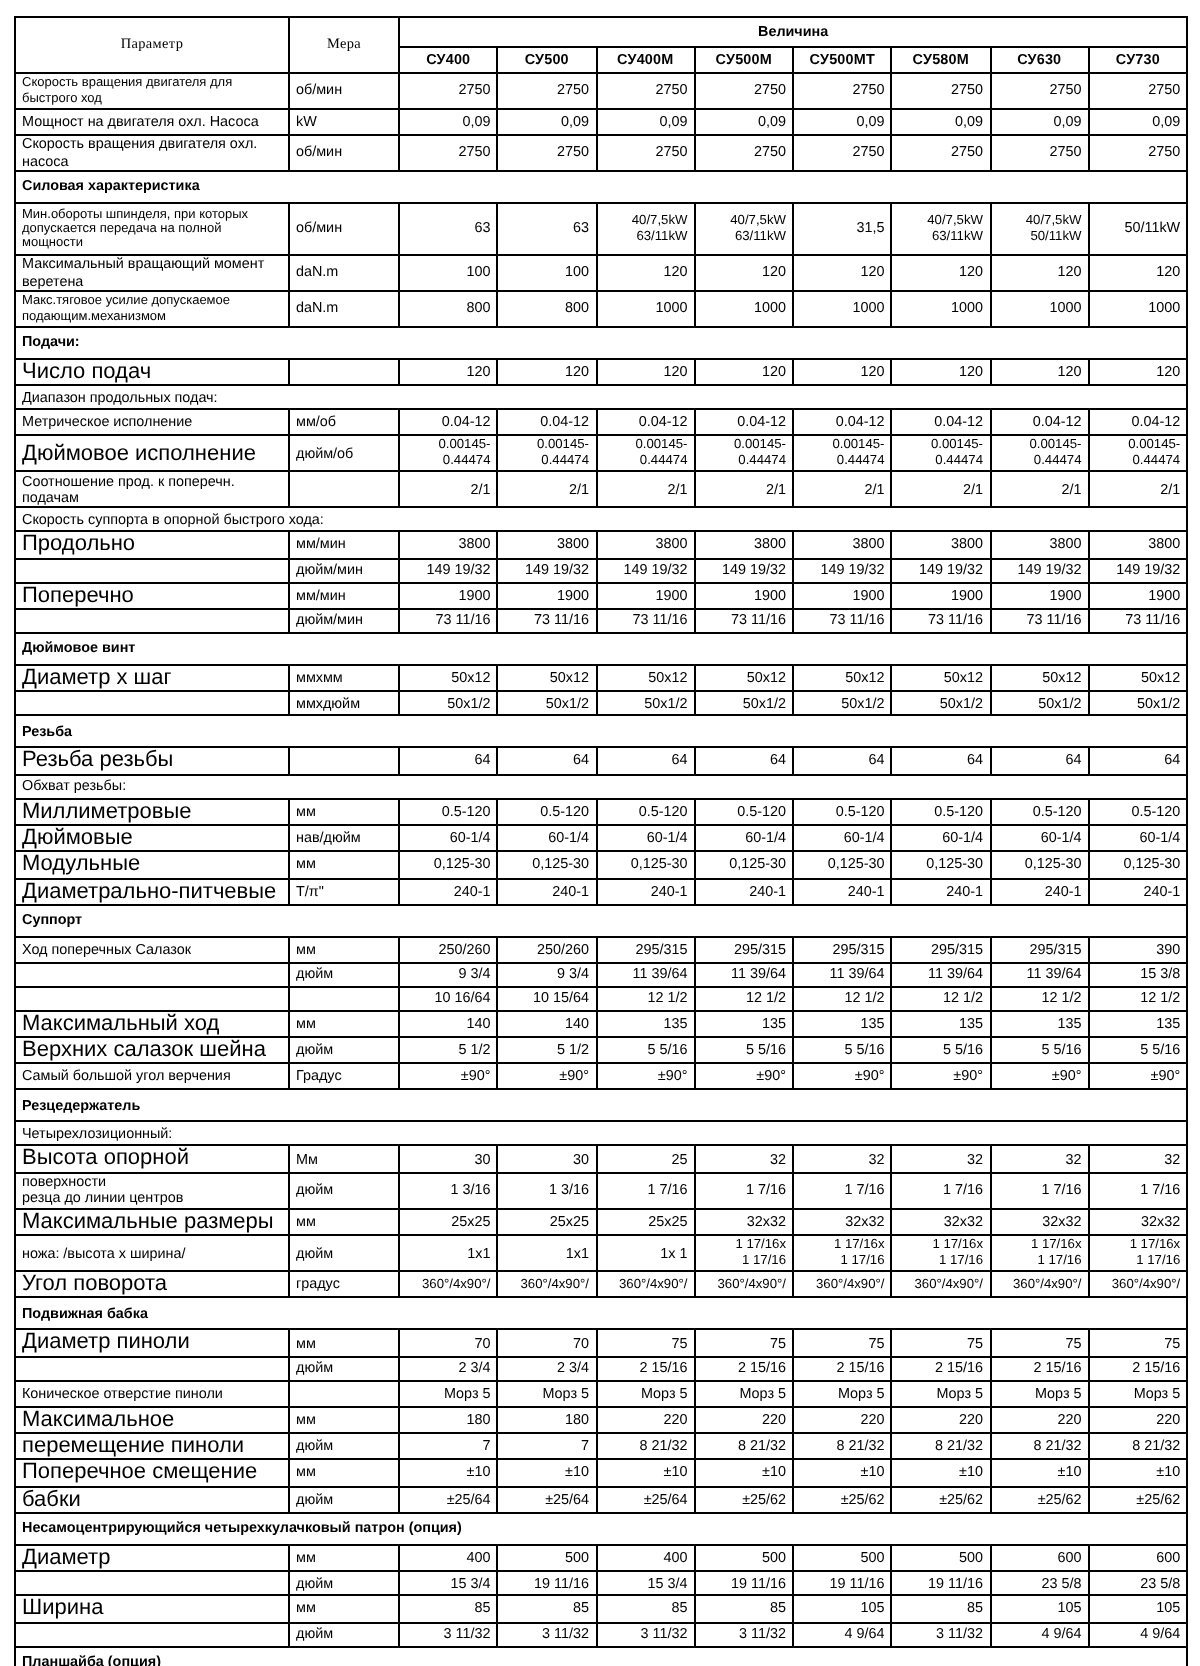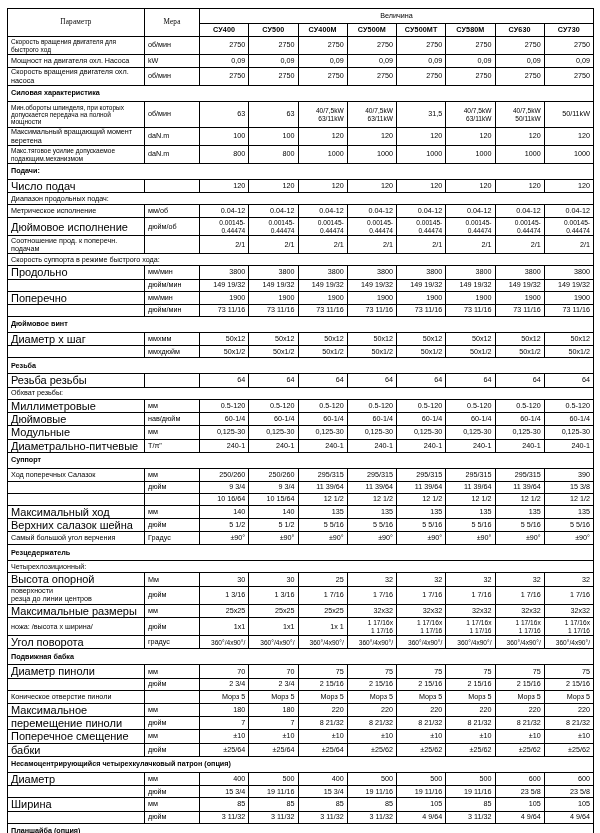--- a/index.html
+++ b/index.html
@@ -34,21 +34,21 @@
   .hdr-main{
     text-align:center;
     font-size:13px;
     font-weight:normal;
     height:27px;
     letter-spacing:.2px;
     font-family:Liberation Serif, serif;
   }
   .hdr-vel{
     font-size:13px;
-    font-weight:normal;
+    font-weight:bold;
     height:13px;
   }
   .hdr-model{
     text-align:center;
     font-size:8.4px;
     font-weight:bold;
     height:12px;
     letter-spacing:.1px;
   }
 
@@ -266,21 +266,21 @@
           <td class="v">2/1</td>
           <td class="v">2/1</td>
           <td class="v">2/1</td>
           <td class="v">2/1</td>
           <td class="v">2/1</td>
           <td class="v">2/1</td>
           <td class="v">2/1</td>
           <td class="v">2/1</td>
         </tr>
         <tr class="subband">
-          <td class="" colspan="10">Скорость  суппорта в режиме быстрого хода:</td>
+          <td class="" colspan="10">Скорость  суппорта в опорной быстрого хода:</td>
         </tr>
         <tr class="r12">
           <td class="p big" style="white-space: pre-line;">Продольно</td>
           <td class="m">мм/мин</td>
           <td class="v">3800</td>
           <td class="v">3800</td>
           <td class="v">3800</td>
           <td class="v">3800</td>
           <td class="v">3800</td>
           <td class="v">3800</td>

